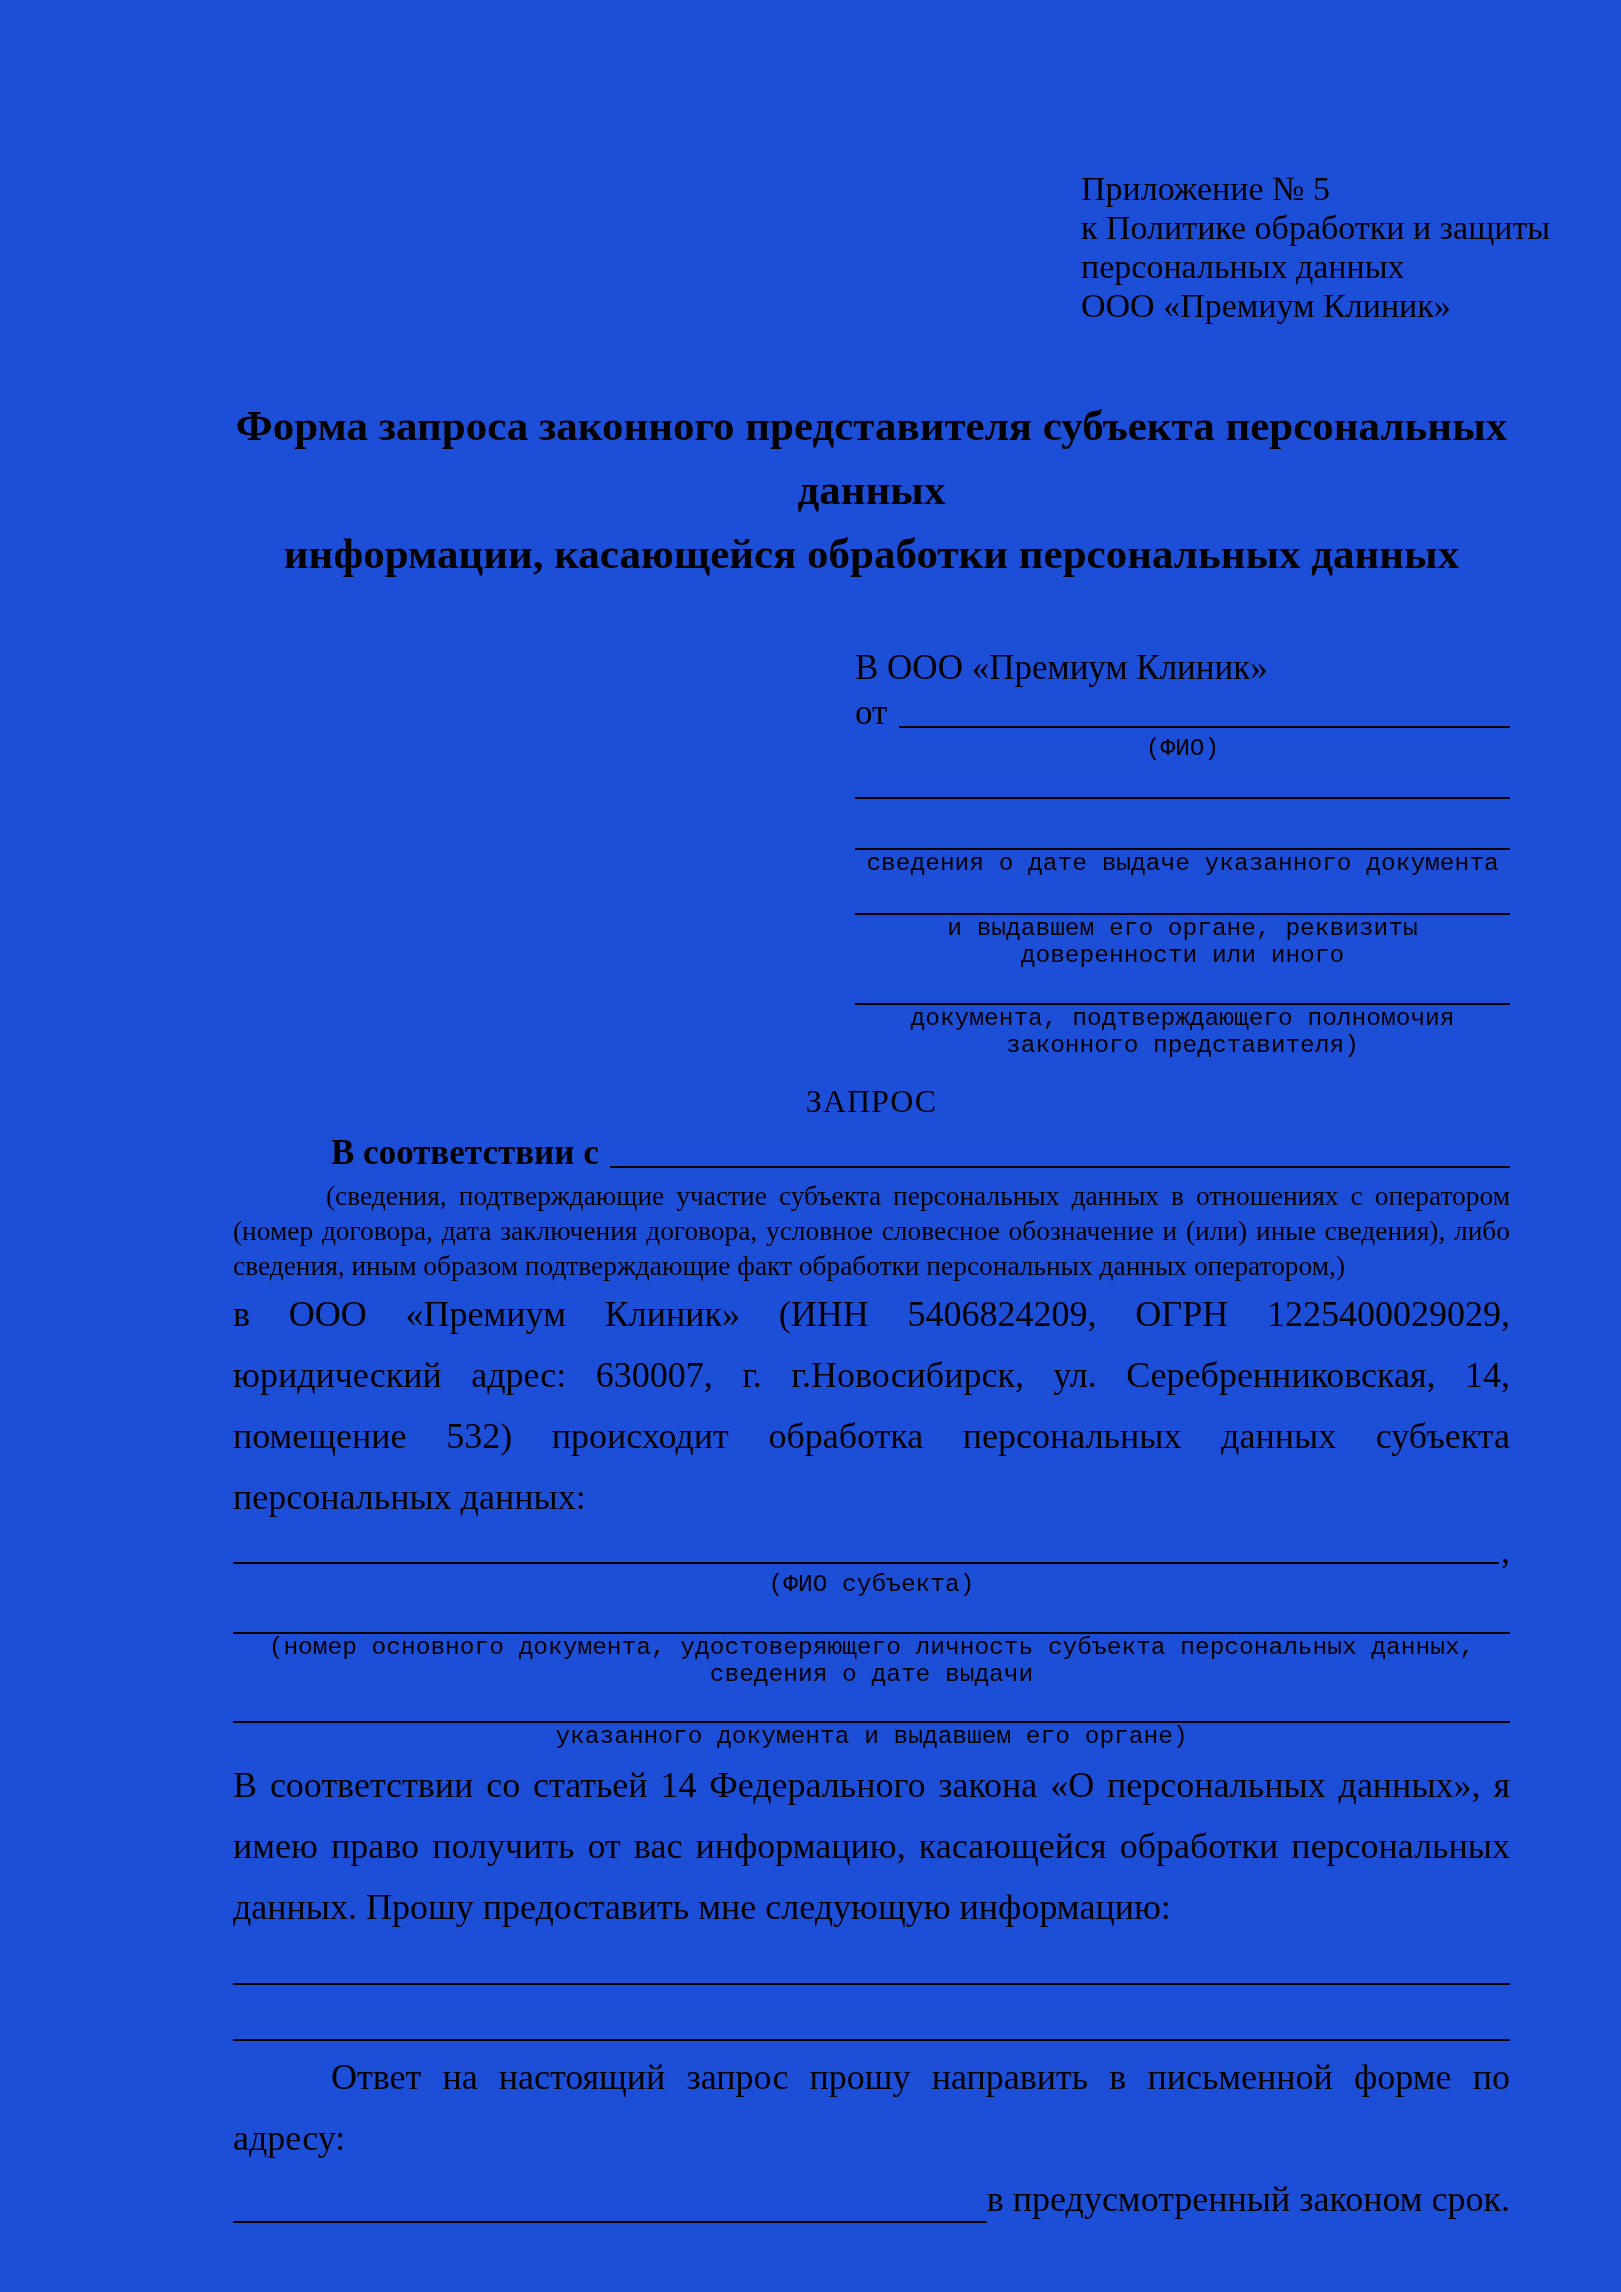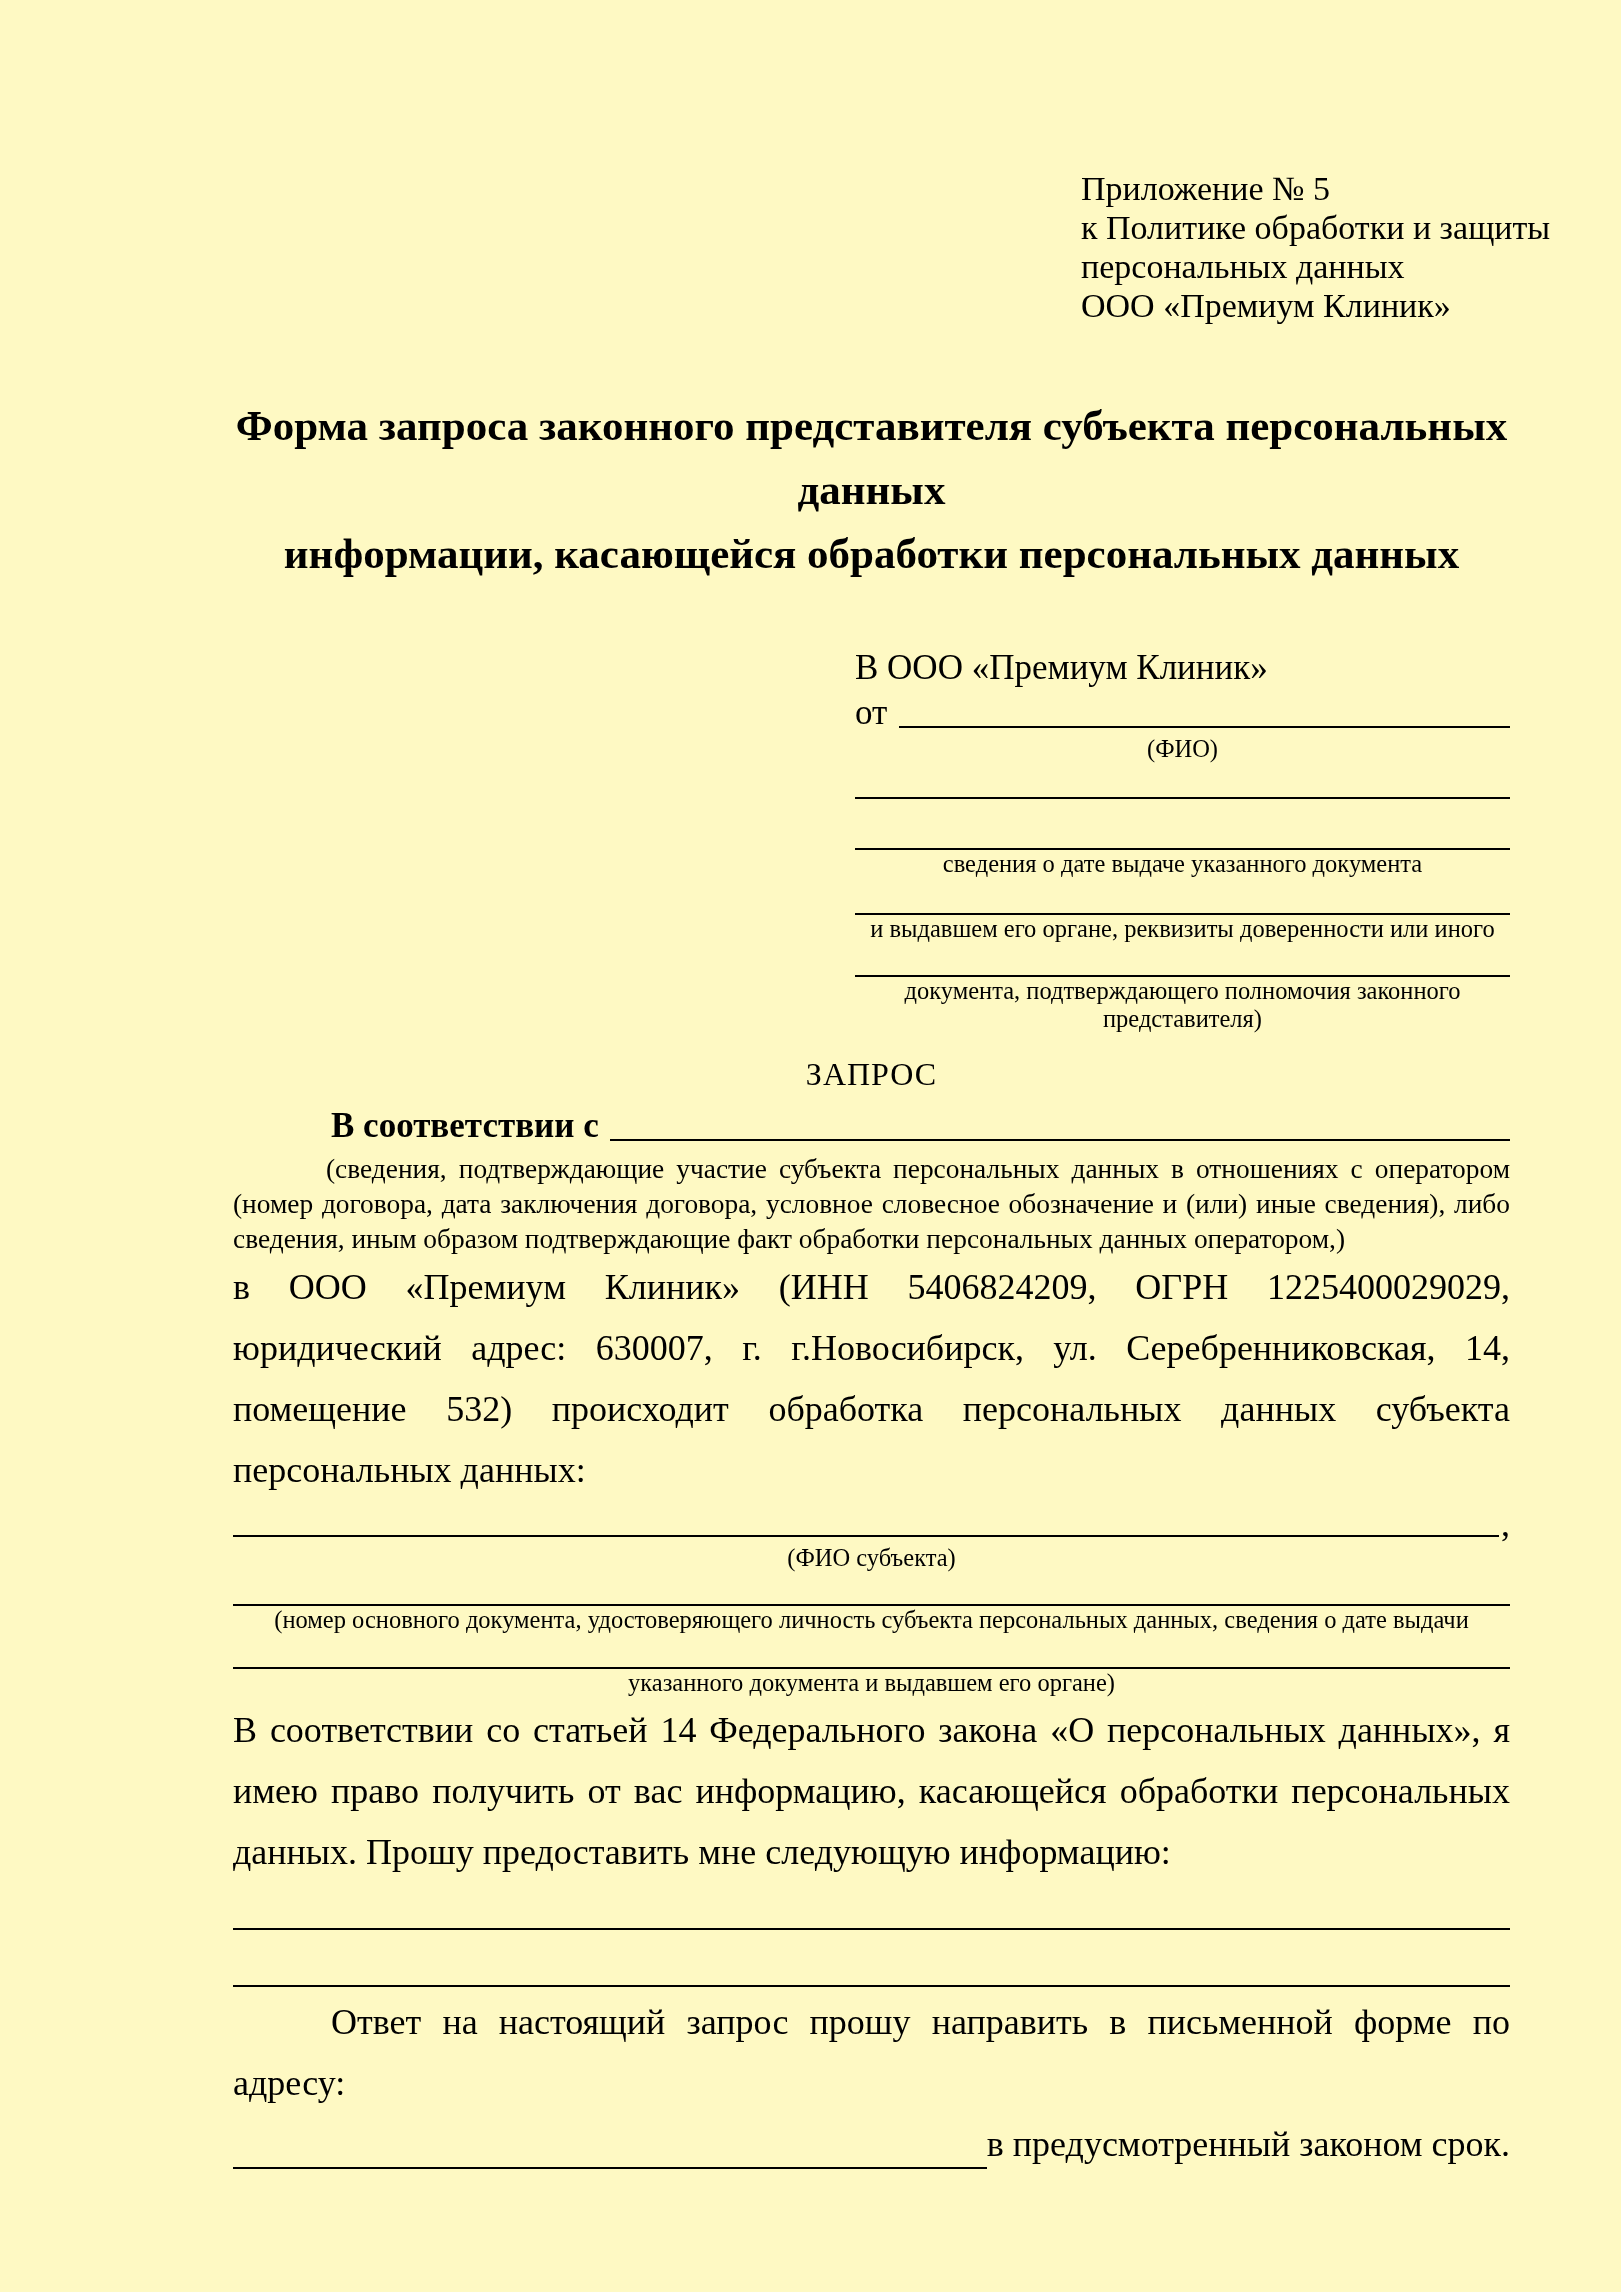--- a/index.html
+++ b/index.html
@@ -1,38 +1,38 @@
 <!DOCTYPE html>
 <html lang="ru"><head>
 <meta charset="utf-8">
 <title>Форма запроса — Приложение № 5</title>
 <style>
   html,body{margin:0;padding:0;background:#ffffff;}
   .page{
     position:relative;
     width:1621px;height:2293px;
-    background:#fef9c3;color:#000000;
+    background:#1d4ed8;color:#000000;
     font-family:"Liberation Serif","DejaVu Serif",serif;
     box-sizing:border-box;
     padding:169px 111px 0 233px;
     overflow:hidden;
   }
   
   .hdr{margin-left:848px;font-size:34px;line-height:39px;}
   .hdr div{white-space:nowrap;}
   
   .title{margin-top:69px;text-align:center;font-weight:bold;font-size:43px;line-height:64px;}
   
   .addr{width:655px;margin-left:622px;margin-top:59px;font-size:35px;}
   .addr-to{line-height:45px;}
   .row{display:flex;align-items:flex-end;}
   .from-row{line-height:45px;}
   .from-row .lbl{padding-right:11.8px;}
   .fill{flex:1 1 auto;border-bottom:2.9px solid #000;margin-bottom:6.9px;}
-  .cap{font-size:24.5px;line-height:27.4px;text-align:center;}
+  .cap{font-size:24.5px;line-height:27.4px;text-align:center;font-family:Liberation Mono, monospace;}
   .wr{border-bottom:2.9px solid #000;}
   .sp36{height:35px;} .sp50{height:49px;} .sp34{height:33px;}
   
   .zapros{margin-top:20px;text-align:center;font-size:32px;line-height:45px;letter-spacing:1px;}
   .intro-row{display:flex;align-items:flex-end;margin-top:5.9px;padding-left:98px;font-size:35px;line-height:45px;font-weight:bold;}
   .intro-row .lbl{padding-right:11.8px;white-space:nowrap;}
   .note{margin-top:3.9px;font-size:27.4px;line-height:35px;text-align:justify;text-indent:93px;}
   .para{font-size:36px;line-height:61px;text-align:justify;}
   .line-row{font-size:36px;line-height:39px;}
   .subj1{height:43px;}

